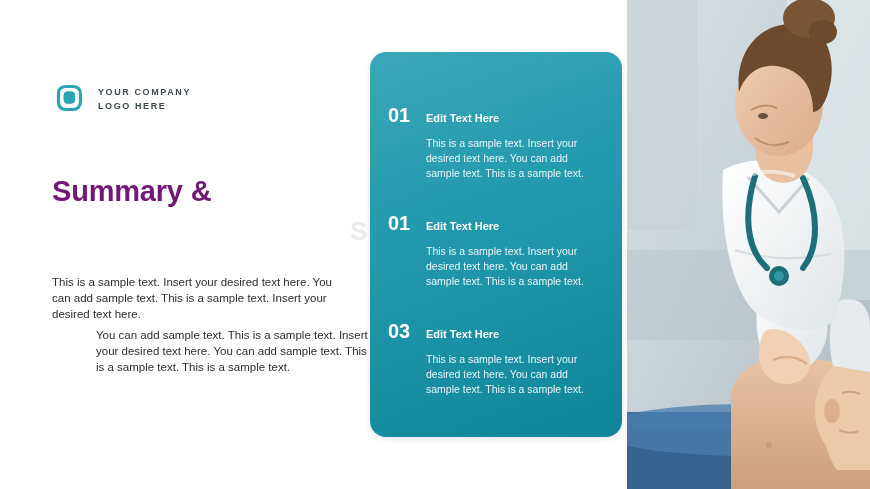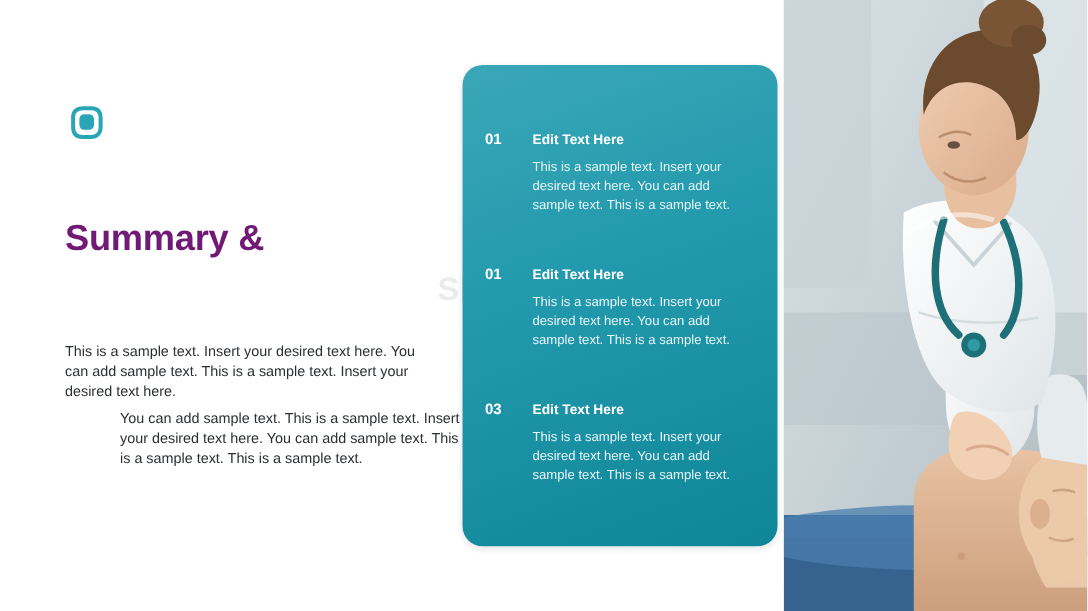--- a/index.html
+++ b/index.html
@@ -89,21 +89,21 @@
   }
   .item-1 { top: 52px; }
   .item-2 { top: 160px; }
   .item-3 { top: 268px; }
   .item-head {
     display: flex;
     align-items: baseline;
     margin-bottom: 9px;
   }
   .item-num {
-    font-size: 12px;
+    font-size: 20px;
     font-weight: bold;
     color: #ffffff;
     width: 38px;
     flex: 0 0 38px;
   }
   .item-title {
     font-size: 11px;
     font-weight: bold;
     color: #ffffff;
   }
@@ -147,20 +147,24 @@
 
   <div class="left-col">
 
     <div class="logo-row">
       <span class="logo-mark">
         <svg width="34" height="34" viewBox="0 0 34 34">
           <path d="M6.5 11.5 C6.5 7 9.5 4.5 14.5 4.5 L21 4.5 C26 4.5 28.5 7.5 28.5 12.5 L28.5 19.5 C28.5 24.5 25.5 27.5 20.5 27.5 L14 27.5 C9 27.5 6.5 24.5 6.5 19.5 Z" fill="none" stroke="#2aa5b5" stroke-width="3.2" stroke-linejoin="round"></path>
           <path d="M11.5 13.5 C11.5 10.8 13.2 9.3 16 9.3 L19 9.3 C21.8 9.3 23.2 11 23.2 13.8 L23.2 17.5 C23.2 20.3 21.5 21.8 18.7 21.8 L15.7 21.8 C12.9 21.8 11.5 20.1 11.5 17.3 Z" fill="#2aa5b5"></path>
         </svg>
       </span>
+      <span class="logo-text">
+        <span>YOUR COMPANY</span><br>
+        <span>LOGO HERE</span>
+      </span>
     </div>
 
     <div class="page-title">
       <span>Summary &amp;</span><br>
     </div>
 
     <div class="body-para para-1">This is a sample text. Insert your desired text here. You can add sample text. This is a sample text. Insert your desired text here.</div>
     <div class="body-para para-2">You can add sample text. This is a sample text. Insert your desired text here. You can add sample text. This is a sample text. This is a sample text.</div>
   </div>
 

